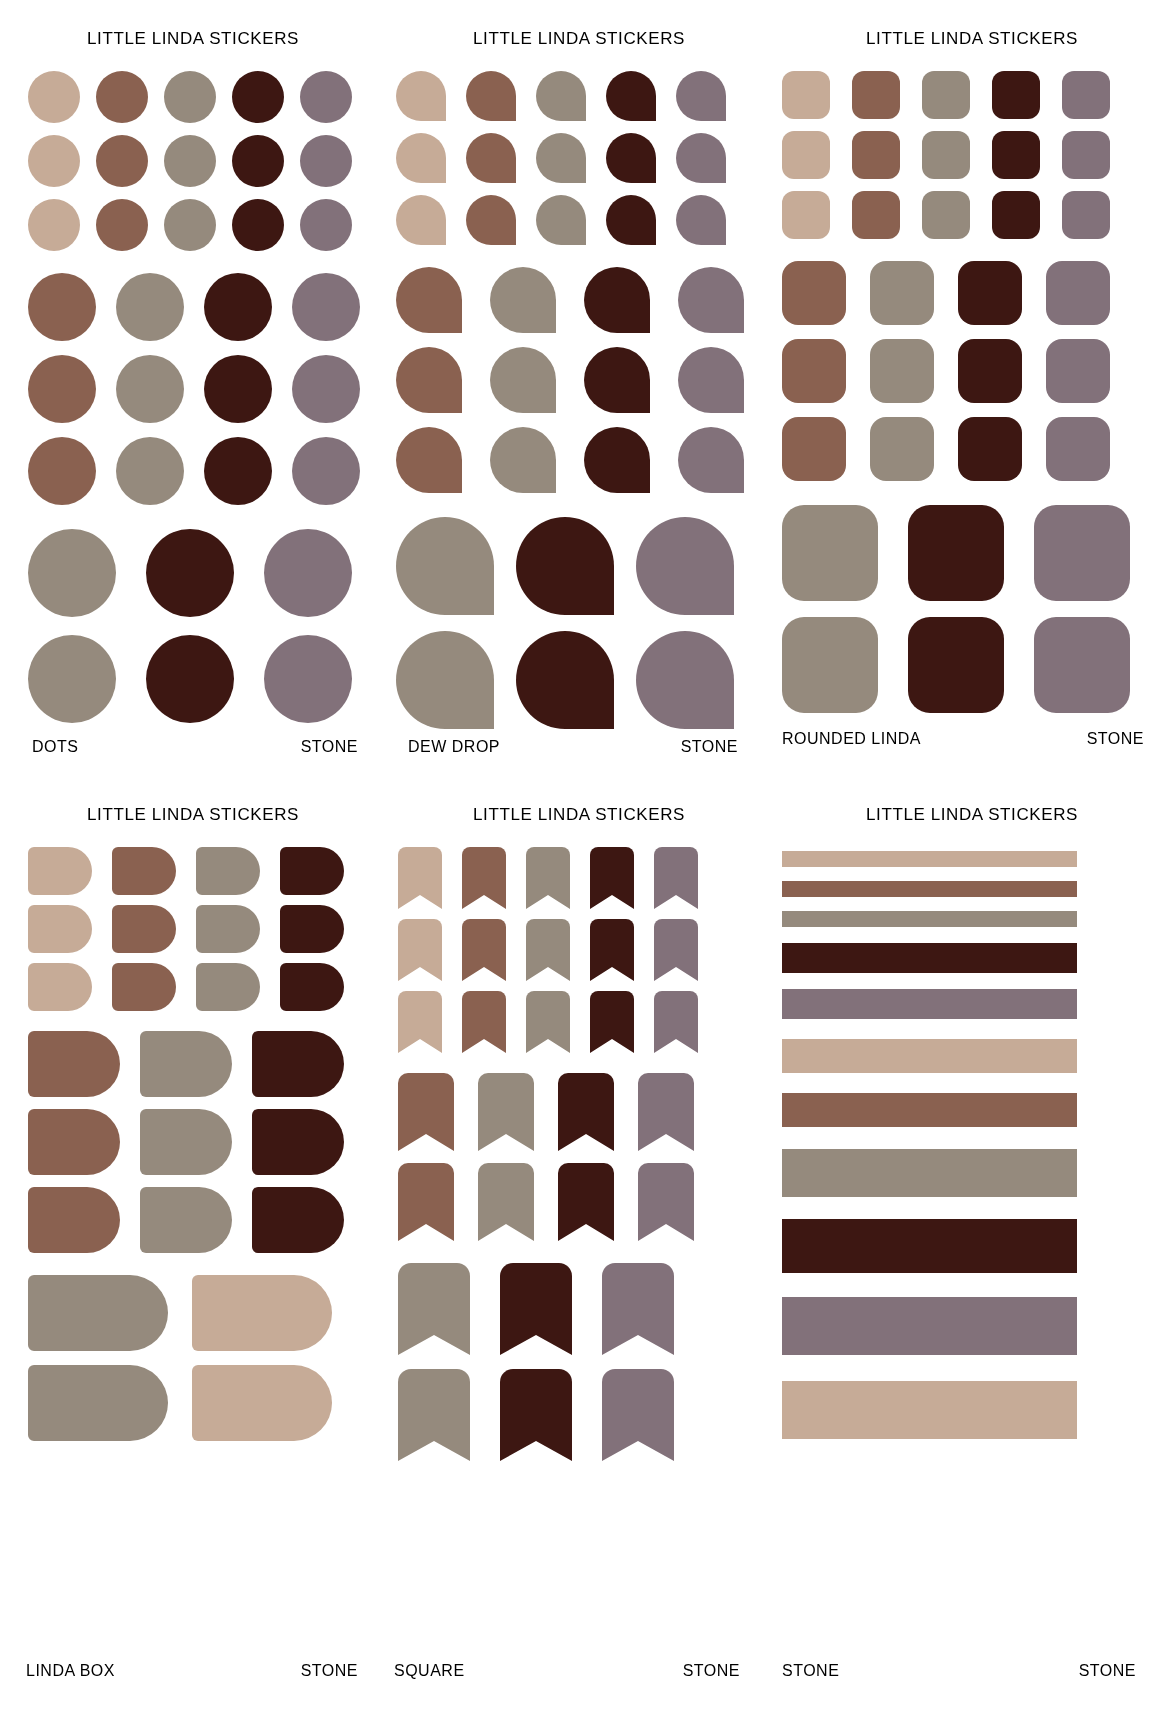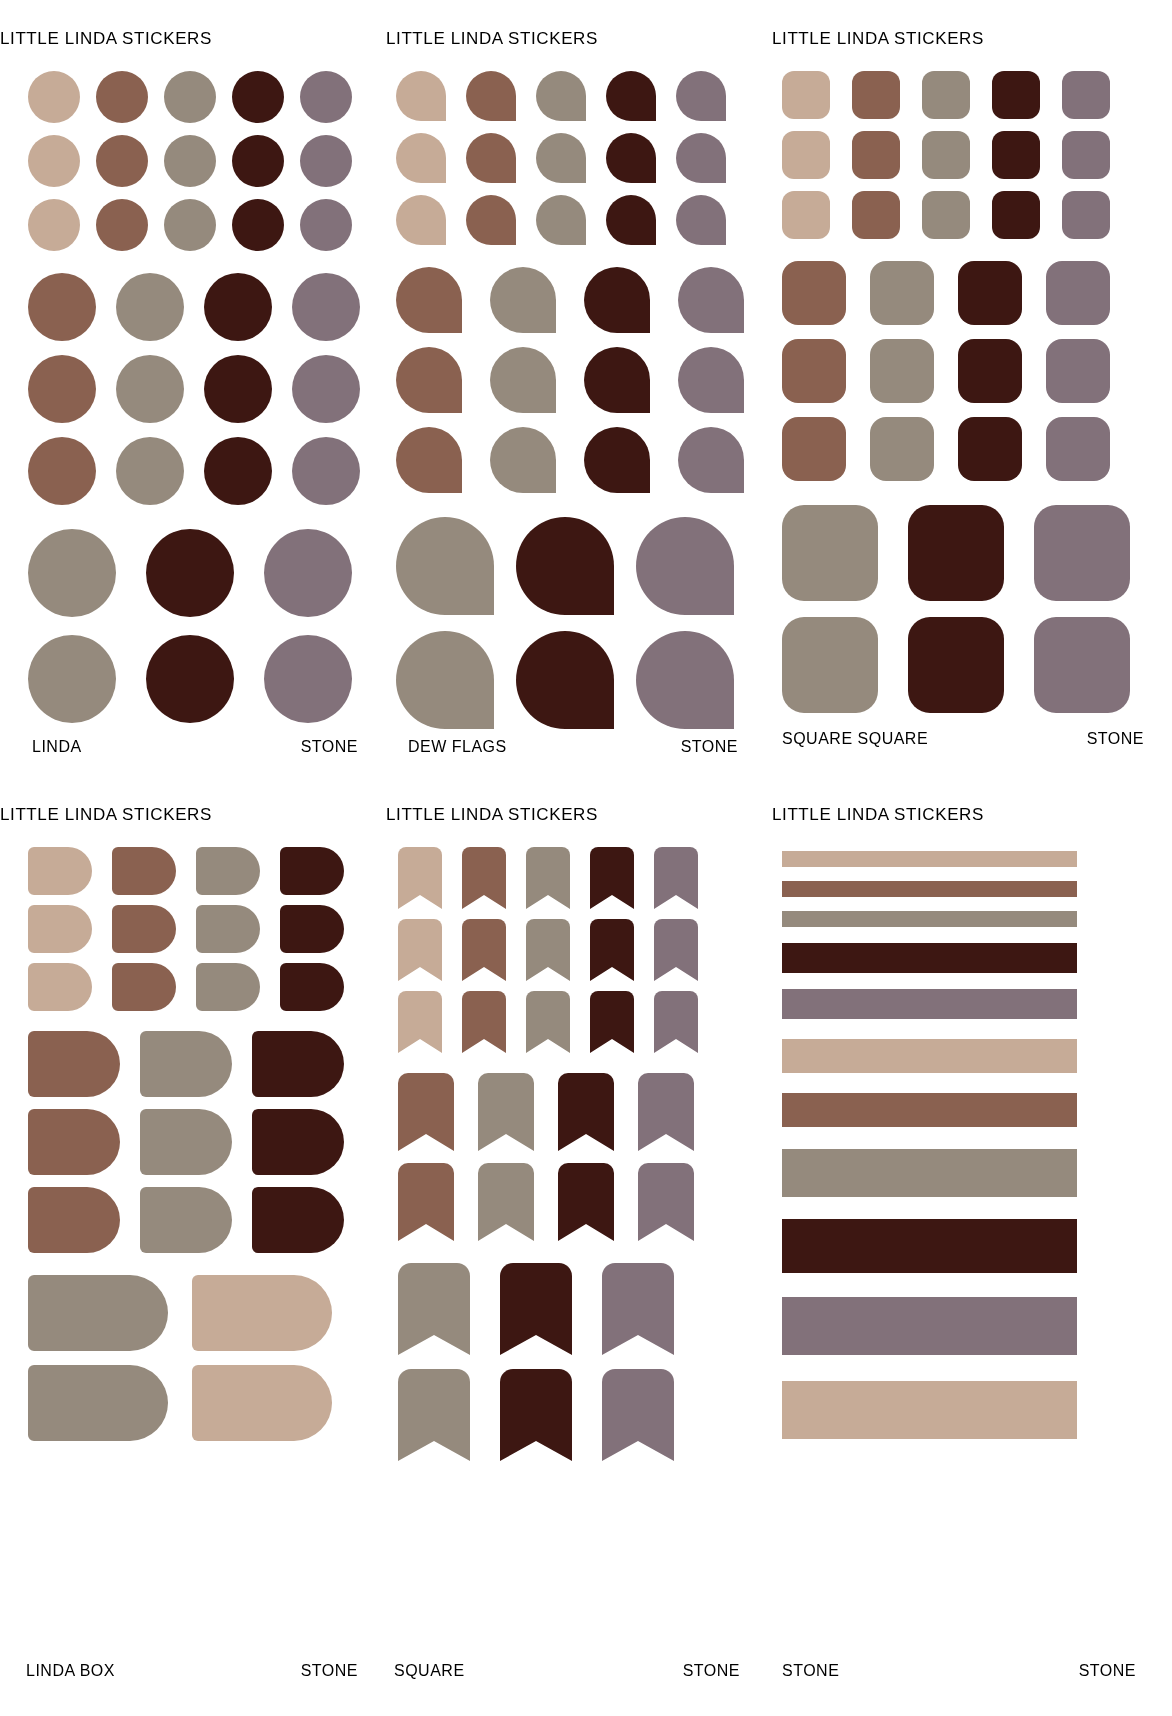--- a/index.html
+++ b/index.html
@@ -12,20 +12,21 @@
   .sheet{
     position:relative;
     width:1172px;height:1716px;
     display:grid;
     grid-template-columns:386px 386px 400px;
     grid-template-rows:782px 934px;
   }
   .panel{position:relative;box-sizing:border-box;}
 
   .panel-title{
+    text-align:center;
     font-size:17px;
     letter-spacing:0.6px;
     font-weight:400;
     color:#000;
     white-space:nowrap;
   }
   .panel-footer{
     position:absolute;
     left:0;right:0;
     display:flex;
@@ -145,21 +146,21 @@
             <div class="sh dot" style="background: rgb(130, 113, 122); width: 88px; height: 88px; flex: 0 0 auto; border-radius: 50%;"></div>
           </div>
           <div class="row" style="gap: 30px; margin-bottom: 18px;">
             <div class="sh dot" style="background: rgb(149, 138, 125); width: 88px; height: 88px; flex: 0 0 auto; border-radius: 50%;"></div>
             <div class="sh dot" style="background: rgb(61, 23, 18); width: 88px; height: 88px; flex: 0 0 auto; border-radius: 50%;"></div>
             <div class="sh dot" style="background: rgb(130, 113, 122); width: 88px; height: 88px; flex: 0 0 auto; border-radius: 50%;"></div>
           </div>
         </div>
       </div>
     <div class="panel-footer">
-      <span>LINDA</span>
+      <span>DOTS</span>
       <span>STONE</span>
     </div>
   </div>
 
   <div class="panel" id="p-drop">
     <div class="panel-title">LITTLE LINDA STICKERS</div>
     <div class="shapes">
         <div style="margin-bottom: 22px;">
           <div class="row" style="gap: 20px; margin-bottom: 12px;">
             <div class="sh drop" style="background: rgb(198, 171, 151); width: 50px; height: 50px; flex: 0 0 auto; border-radius: 50% 50% 0px;"></div>
@@ -210,21 +211,21 @@
             <div class="sh drop" style="background: rgb(130, 113, 122); width: 98px; height: 98px; flex: 0 0 auto; border-radius: 50% 50% 0px;"></div>
           </div>
           <div class="row" style="gap: 22px; margin-bottom: 16px;">
             <div class="sh drop" style="background: rgb(149, 138, 125); width: 98px; height: 98px; flex: 0 0 auto; border-radius: 50% 50% 0px;"></div>
             <div class="sh drop" style="background: rgb(61, 23, 18); width: 98px; height: 98px; flex: 0 0 auto; border-radius: 50% 50% 0px;"></div>
             <div class="sh drop" style="background: rgb(130, 113, 122); width: 98px; height: 98px; flex: 0 0 auto; border-radius: 50% 50% 0px;"></div>
           </div>
         </div>
       </div>
     <div class="panel-footer">
-      <span>DEW FLAGS</span>
+      <span>DEW DROP</span>
       <span>STONE</span>
     </div>
   </div>
 
   <div class="panel" id="p-rsq">
     <div class="panel-title">LITTLE LINDA STICKERS</div>
     <div class="shapes">
         <div style="margin-bottom: 22px;">
           <div class="row" style="gap: 22px; margin-bottom: 12px;">
             <div class="sh rsq" style="background: rgb(198, 171, 151); width: 48px; height: 48px; flex: 0 0 auto; border-radius: 12px;"></div>
@@ -275,21 +276,21 @@
             <div class="sh rsq" style="background: rgb(130, 113, 122); width: 96px; height: 96px; flex: 0 0 auto; border-radius: 22px;"></div>
           </div>
           <div class="row" style="gap: 30px; margin-bottom: 16px;">
             <div class="sh rsq" style="background: rgb(149, 138, 125); width: 96px; height: 96px; flex: 0 0 auto; border-radius: 22px;"></div>
             <div class="sh rsq" style="background: rgb(61, 23, 18); width: 96px; height: 96px; flex: 0 0 auto; border-radius: 22px;"></div>
             <div class="sh rsq" style="background: rgb(130, 113, 122); width: 96px; height: 96px; flex: 0 0 auto; border-radius: 22px;"></div>
           </div>
         </div>
       </div>
     <div class="panel-footer">
-      <span>SQUARE SQUARE</span>
+      <span>ROUNDED LINDA</span>
       <span>STONE</span>
     </div>
   </div>
 
   <div class="panel" id="p-half">
     <div class="panel-title">LITTLE LINDA STICKERS</div>
     <div class="shapes">
         <div style="margin-bottom: 20px;">
           <div class="row" style="gap: 20px; margin-bottom: 10px;">
             <div class="sh hbox" style="background: rgb(198, 171, 151); width: 64px; height: 48px; flex: 0 0 auto; border-radius: 6px 24px 24px 6px;"></div>

